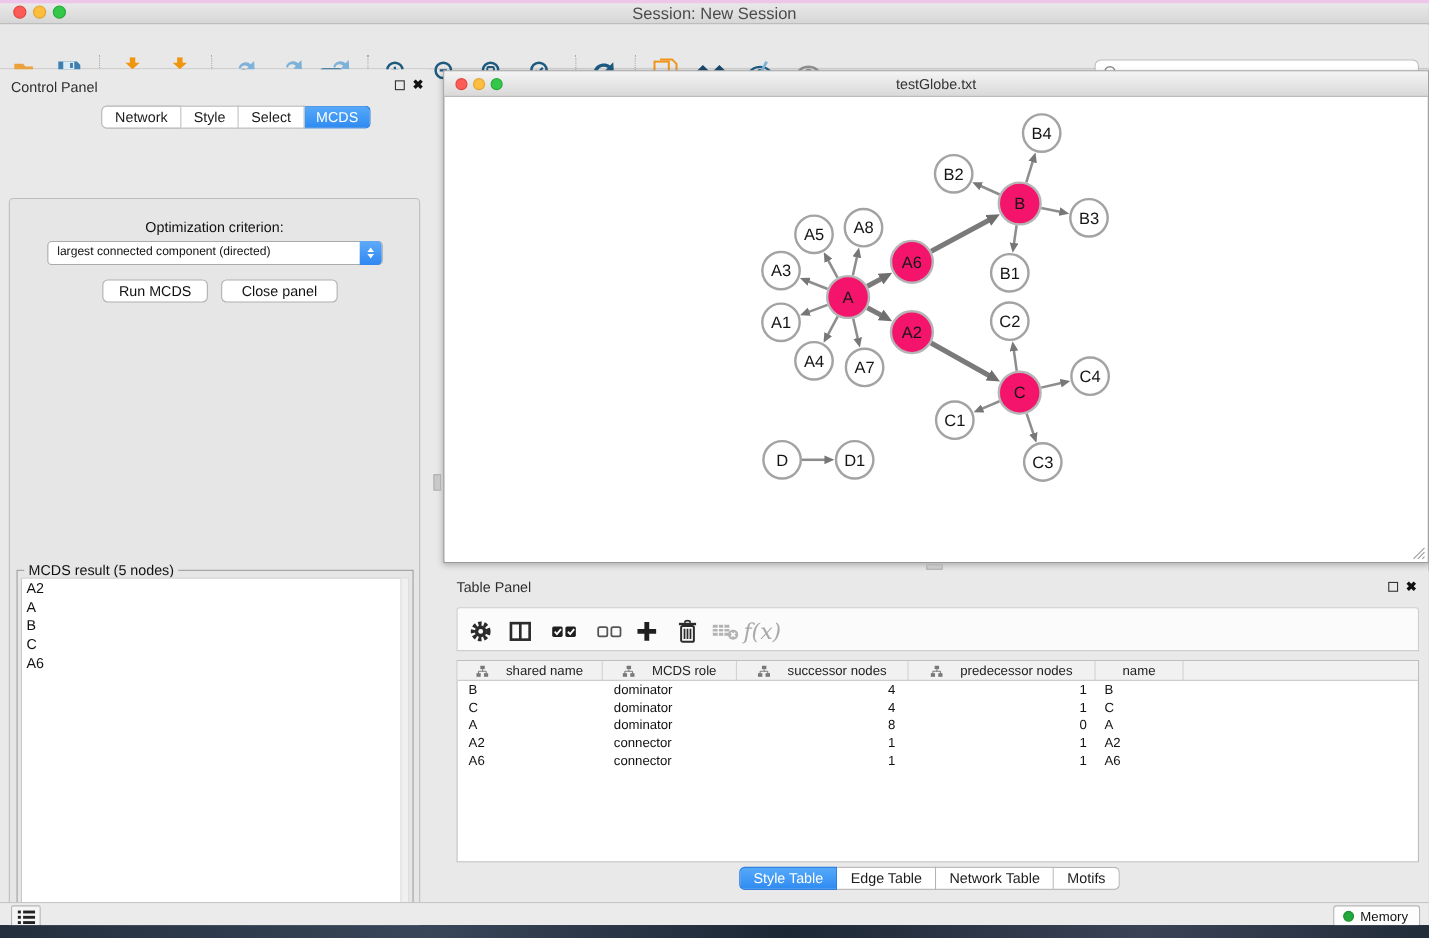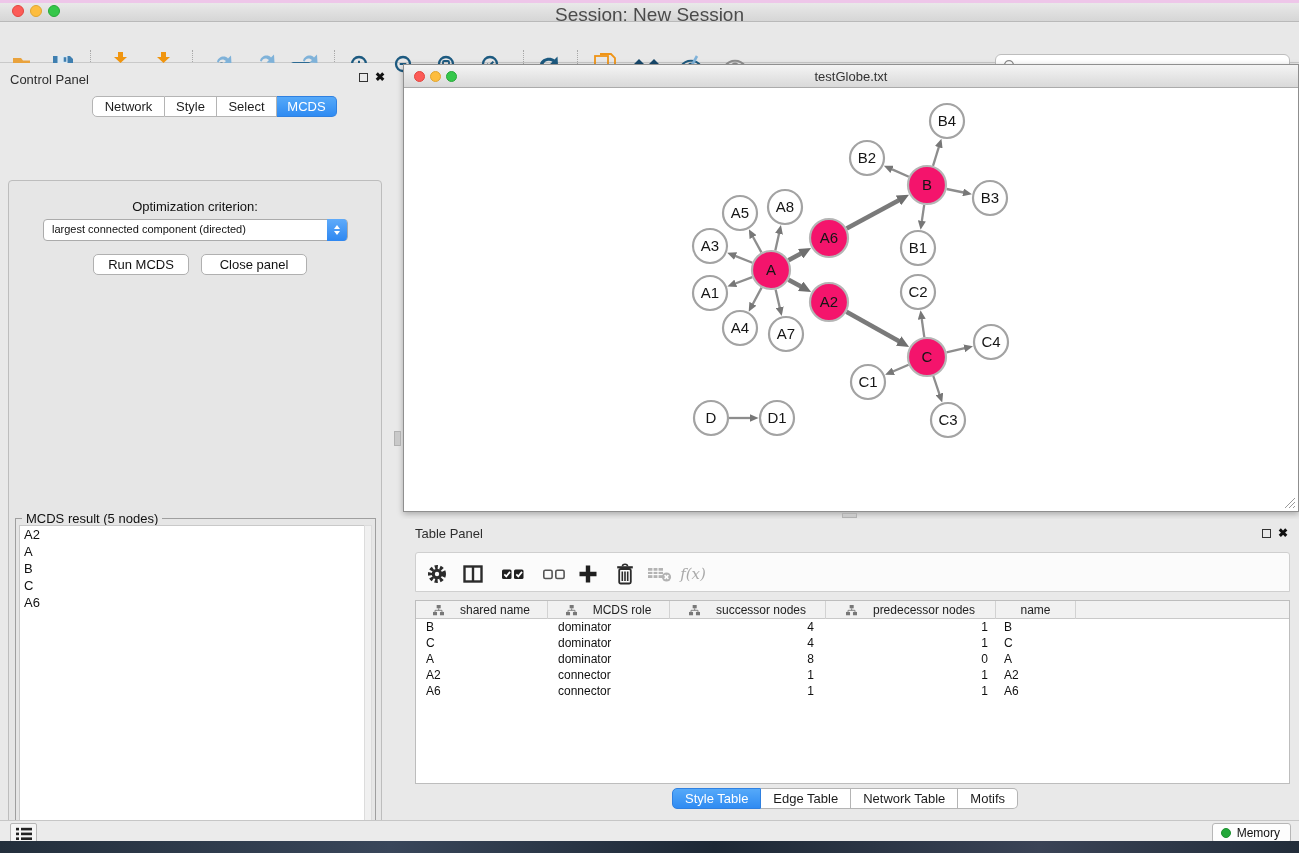--- a/index.html
+++ b/index.html
@@ -12,21 +12,21 @@
 
   
   #titlebar { position:absolute; left:0; top:0; width:100%; height:22px;
     background:linear-gradient(#ececec,#d6d6d6); border-bottom:1px solid #b9b9b9; }
   #titlebar::before { content:""; position:absolute; left:0; top:0; width:100%; height:3px; background:#eec6e9; }
   .tl { position:absolute; top:5px; width:12px; height:12px; border-radius:50%; }
   .tl.red { background:#fc5b57; border:1px solid #e2453f; }
   .tl.yel { background:#fdbd3e; border:1px solid #e0a530; }
   .tl.grn { background:#35c74a; border:1px solid #27a83a; }
   #title-text { position:absolute; left:0; top:4px; width:100%; text-align:center;
-    font-size:19px; color:#4b4b4b; }
+    font-size:15px; color:#4b4b4b; }
 
   
   #main-toolbar { position:absolute; left:0; top:23px; width:100%; height:40px;
     background:#e8e8e8; border-bottom:1px solid #c9c9c9; }
   .tb-icon { position:absolute; top:27px; width:32px; height:32px; display:flex;
     align-items:center; justify-content:center; cursor:pointer; }
   .tb-sep { position:absolute; top:27px; height:30px; width:0;
     border-left:1px dotted #a9a9a9; }
   #search-box { position:absolute; left:995px; top:31px; width:295px; height:24px;
     background:#fff; border:1px solid #bdbdbd; border-radius:6px; }
@@ -80,21 +80,21 @@
     background:#c9c9c9; border:1px solid #b1b1b1; }
   .split-thumb-h { position:absolute; left:842px; top:513px; width:15px; height:5px;
     background:#c9c9c9; border:1px solid #b1b1b1; }
 
   
   #table-panel { position:absolute; left:403px; top:519px; width:896px; height:301px; background:#e9e9e9; }
   #tp-title { position:absolute; left:12px; top:7px; font-size:13px; color:#2e2e2e; }
   #tp-toolbar { position:absolute; left:12px; top:33px; width:875px; height:40px;
     background:#fbfbfb; border:1px solid #cfcfcf; border-radius:3px 3px 0 0; }
   .tp-icon { position:absolute; top:8px; width:26px; height:26px; display:flex; align-items:center; justify-content:center; cursor:pointer; }
-  #fx-label { font-family:"DejaVu Serif", serif; font-style:italic; font-size:15px; color:#a9a9a9; }
+  #fx-label { font-family:"DejaVu Serif", serif; font-style:italic; font-size:20px; color:#a9a9a9; }
   #data-table { position:absolute; left:12px; top:81px; width:875px; height:184px;
     background:#fff; border:1px solid #bdbdbd; }
   #tbl-header { display:flex; height:18px; background:#f1f1f1; border-bottom:1px solid #c9c9c9; }
   .th { display:flex; align-items:center; justify-content:center; gap:16px; font-size:12px;
     color:#222; border-right:1px solid #d2d2d2; height:18px; }
   .th svg { flex:0 0 auto; }
   .c0{width:132px}.c1{width:122px}.c2{width:156px}.c3{width:170px}.c4{width:80px}.c5{flex:1;border-right:none}
   .tr { display:flex; height:16px; }
   .td { font-size:12px; color:#111; line-height:16px; white-space:nowrap; }
   .td.c0{padding-left:10px}.td.c1{padding-left:10px}

